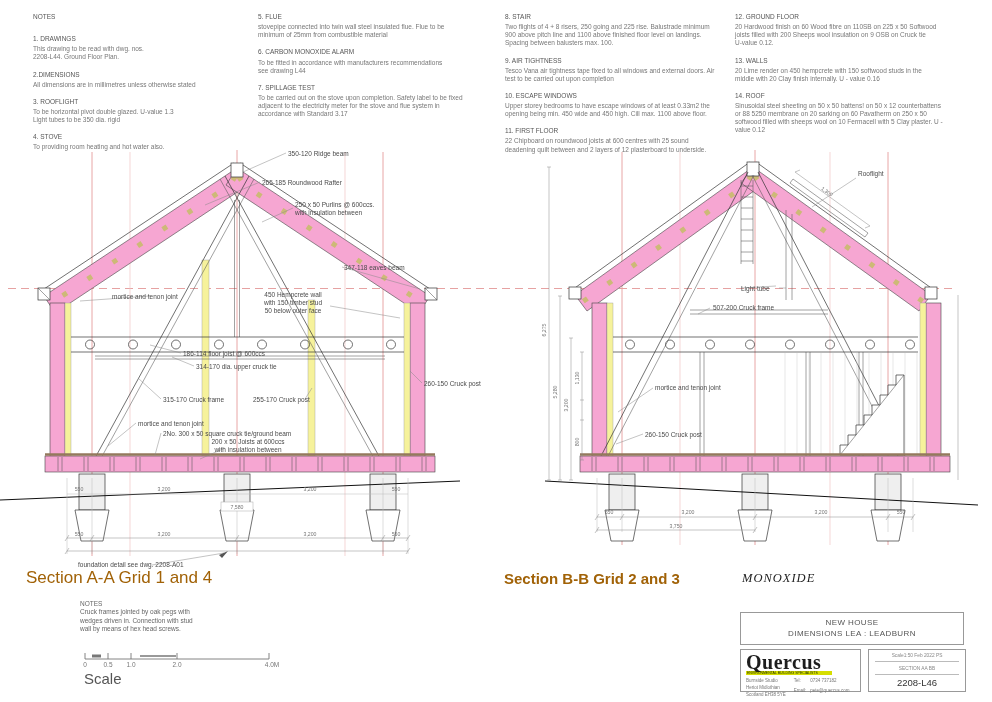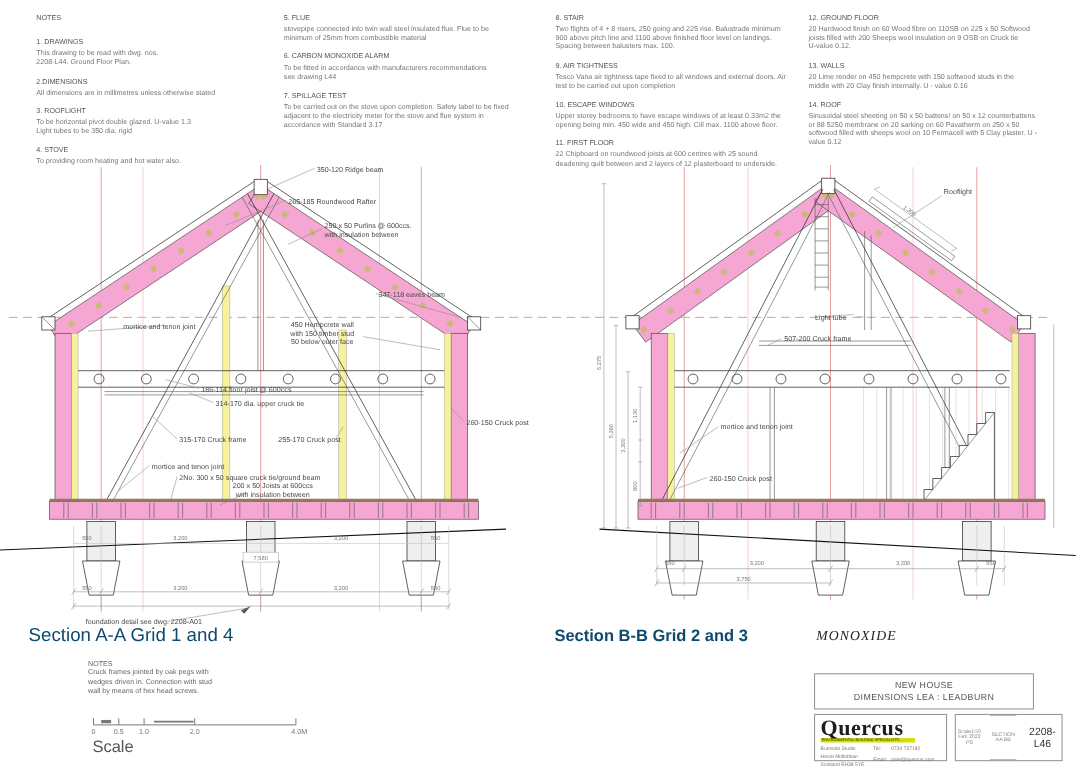--- a/index.html
+++ b/index.html
@@ -20,35 +20,35 @@
   .redl{stroke:#f0c4c4;stroke-width:.7;fill:none;}
   .pink{fill:#f6a6d2;stroke:#444;stroke-width:.6;}
   .yel{fill:#f6f29b;stroke:#999;stroke-width:.4;}
   .gray{fill:#efefef;stroke:#333;stroke-width:.7;}
   .white{fill:#fff;stroke:#333;stroke-width:.7;}
   .purl{stroke:#cdb977;stroke-width:5;stroke-dasharray:5 25;fill:none;}
   .brown{stroke:#94795d;stroke-width:2.4;fill:none;}
   .lbl{font-size:6.5px;fill:#4a4a4a;}
   .dim{font-size:5.2px;fill:#777;}
   .mid{text-anchor:middle;}
-  .sec-title{position:absolute;color:#0c4a6e;}
+  .sec-title{position:absolute;color:#a16207;}
   #titleA{left:26px;top:568px;font-size:17px;}
   #titleB{left:504px;top:570px;font-size:15px;font-weight:bold;}
   #warrant{left:742px;top:571px;font-size:12.5px;font-style:italic;font-family:"Liberation Serif",serif;letter-spacing:1px;color:#222;}
   #bottom-notes{position:absolute;left:80px;top:600px;width:170px;font-size:6.5px;line-height:1.3;color:#666;}
   #bottom-notes .nb-body{white-space:pre-line;}
   .tb{position:absolute;border:1px solid #999;background:#fff;box-sizing:border-box;}
-  #tb-project{left:740px;top:612px;width:200px;height:33px;display:flex;flex-direction:column;
+  #tb-project{left:740px;top:612px;width:224px;height:33px;display:flex;flex-direction:column;
       align-items:center;justify-content:center;font-size:8px;color:#555;letter-spacing:.4px;text-align:center;line-height:1.35;}
   #tb-logo{left:740px;top:649px;width:121px;height:43px;padding:3px 5px;}
   .logo-name{font-family:"Liberation Serif",serif;font-weight:bold;font-size:20px;color:#1d1d1d;line-height:.95;letter-spacing:.5px;}
   .logo-band{background:#d6de00;font-size:3.5px;color:#243300;width:84px;margin-top:-1px;padding:0 1px;white-space:nowrap;overflow:hidden;}
   .logo-cols{display:flex;gap:8px;font-size:4.5px;color:#777;margin-top:3px;line-height:1.5;}
   .logo-cols .c2{display:grid;grid-template-columns:auto auto;column-gap:4px;}
-  #tb-info{left:868px;top:649px;width:98px;height:43px;display:flex;flex-direction:row;font-size:4.8px;color:#888;text-align:center;}
+  #tb-info{left:868px;top:649px;width:98px;height:43px;display:flex;flex-direction:column;font-size:4.8px;color:#888;text-align:center;}
   #tb-info .r1{flex:1;display:flex;align-items:center;justify-content:center;}
   #tb-info .r2{flex:1;display:flex;align-items:center;justify-content:center;border-top:1px solid #bbb;border-bottom:1px solid #bbb;margin:0 6px;}
   #tb-info .r3{flex:1.4;display:flex;align-items:center;justify-content:center;font-size:9.5px;color:#333;}
 </style>
 </head>
 <body>
 
 <div id="page">
 
   <div class="notes-col" style="left:33px;width:205px;">

